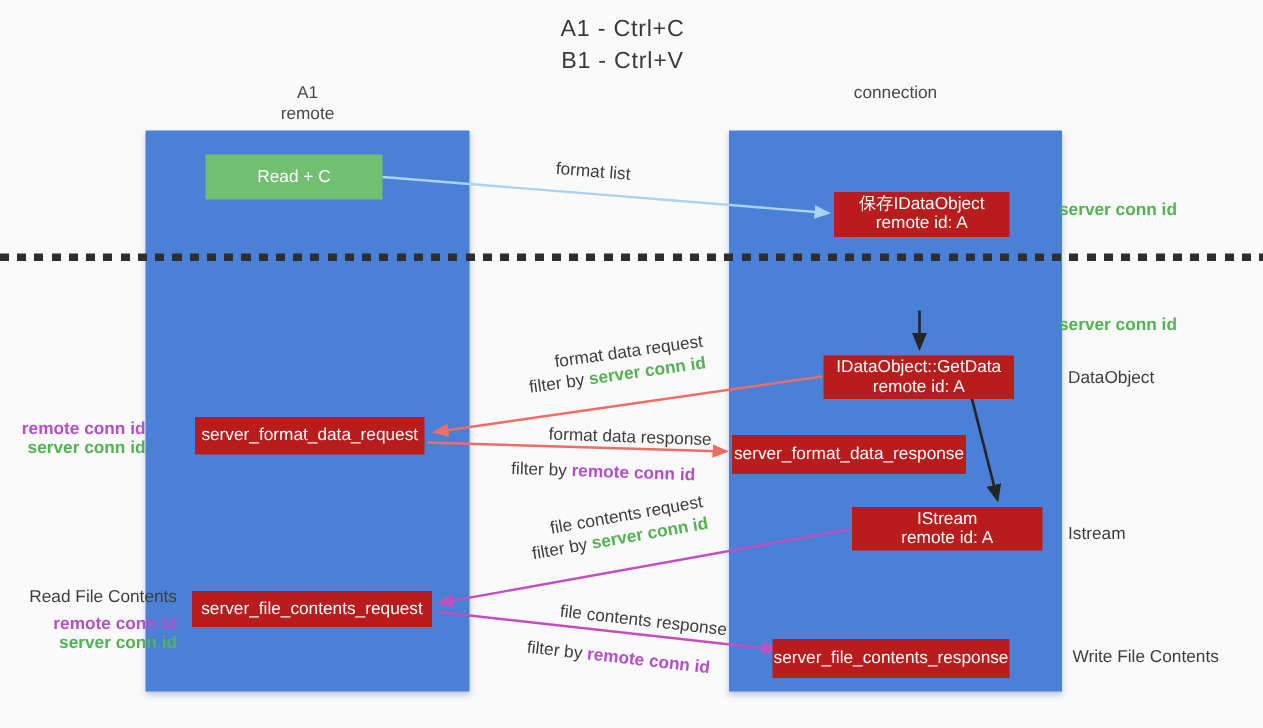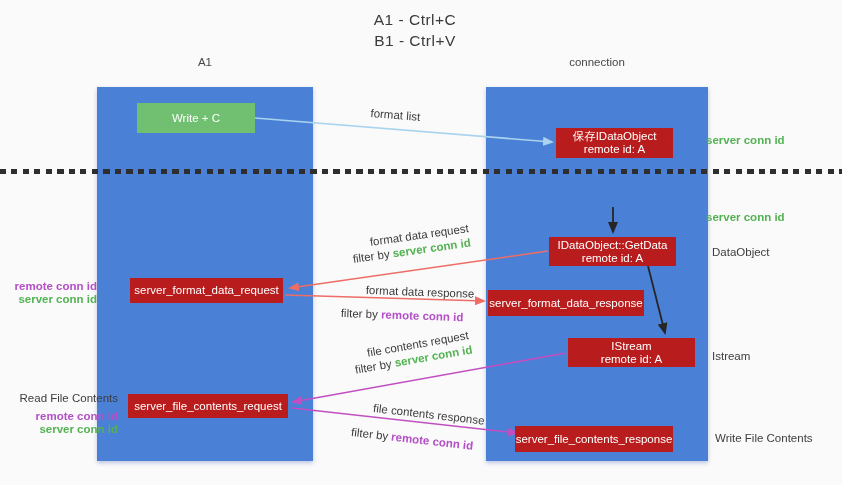--- a/index.html
+++ b/index.html
@@ -95,20 +95,21 @@
 
 <div class="canvas">
 
   <div class="title">
     <div>A1 - Ctrl+C</div>
     <div>B1 - Ctrl+V</div>
   </div>
 
   <div class="lane-header a">
     <div>A1</div>
+    <div>remote</div>
   </div>
   <div class="lane-header b">
     <div>connection</div>
   </div>
 
   <div class="lane a"></div>
   <div class="lane b"></div>
 
   <div class="dotted-line"></div>
 
@@ -130,21 +131,21 @@
     <line x1="255" y1="118" x2="552" y2="142" stroke="#a9d3ee" stroke-width="1.6" marker-end="url(#m-blue)"></line>
     <line x1="613" y1="207" x2="613" y2="232" stroke="#262626" stroke-width="1.8" marker-end="url(#m-black)"></line>
     <line x1="548" y1="251" x2="290" y2="288" stroke="#ee6d66" stroke-width="1.6" marker-end="url(#m-salmon)"></line>
     <line x1="285" y1="295" x2="484" y2="301" stroke="#ee6d66" stroke-width="1.6" marker-end="url(#m-salmon)"></line>
     <line x1="648" y1="266" x2="665" y2="333" stroke="#262626" stroke-width="1.8" marker-end="url(#m-black)"></line>
     <line x1="566" y1="353" x2="293" y2="402" stroke="#c24fc2" stroke-width="1.6" marker-end="url(#m-magenta)"></line>
     <line x1="292" y1="408" x2="517" y2="433" stroke="#c24fc2" stroke-width="1.6" marker-end="url(#m-magenta)"></line>
   </svg>
 
   <div class="node green n-ctrl-c">
-    <div>Write + C</div>
+    <div>Read + C</div>
   </div>
 
   <div class="node orange n-save">
     <div>保存IDataObject</div>
     <div>remote id: A</div>
   </div>
 
 
   <div class="node orange n-getdata">
     <div>IDataObject::GetData</div>

